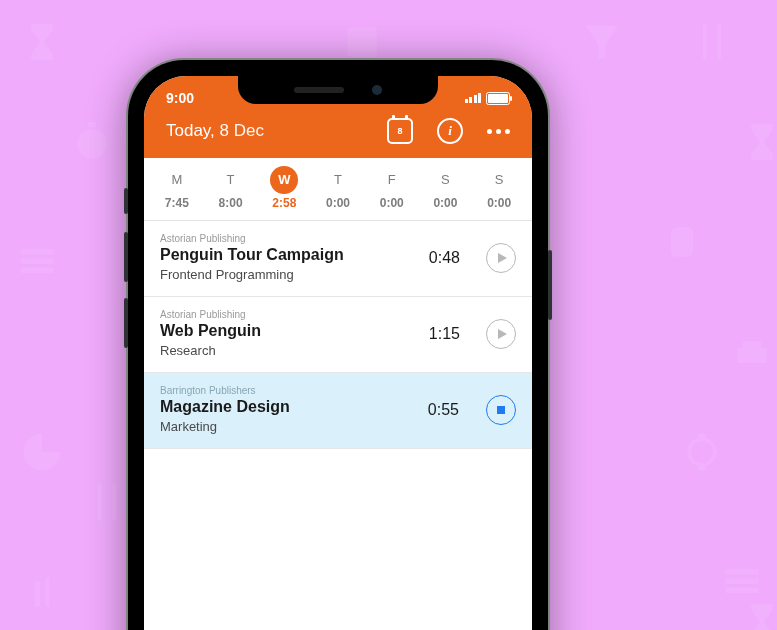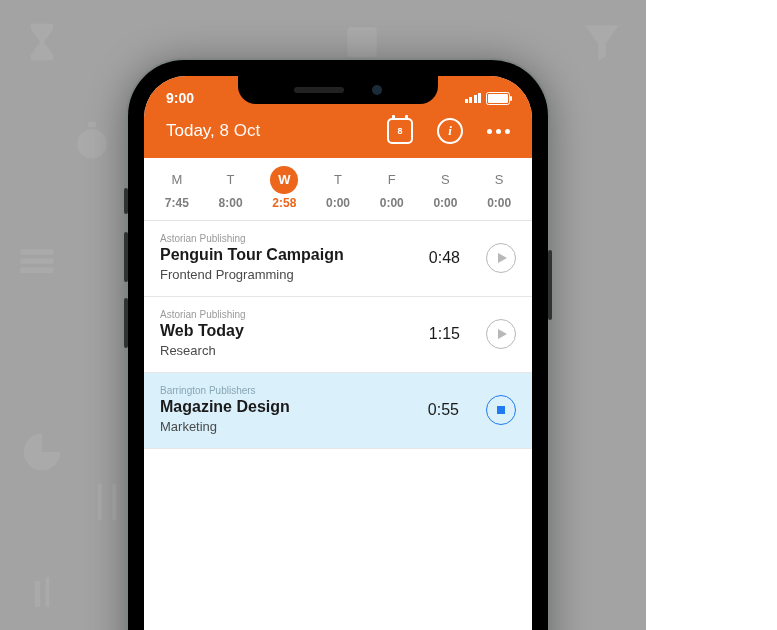--- a/index.html
+++ b/index.html
@@ -2,22 +2,22 @@
 <html><head>
 <meta charset="utf-8">
 <style>
   html,body{margin:0;padding:0;height:100%;}
   body{
     font-family:-apple-system,Helvetica Neue,Arial,sans-serif;
     -webkit-font-smoothing:antialiased;
   }
   
   .bg{
-    width:646px;height:630px;
-    background:#a3a3a3;
+    width:777px;height:630px;
+    background:#f0abfc;
     position:relative;
     overflow:hidden;
   }
   .bg-icons{position:absolute;inset:0;opacity:.08;color:#fff;pointer-events:none;}
   .bg-icons svg{position:absolute;width:44px;height:44px;}
   
   .phone{
     position:absolute;
     left:128px; top:60px;
     width:420px; height:820px;
@@ -216,21 +216,21 @@
                 <span></span>
                 <span></span>
               </div>
             <div class="batt">
                 <i></i>
               </div>
           </div>
         </div>
         <div class="header-row">
           <div class="title">
-            <b>Today,</b><span> 8 Oct</span>
+            <b>Today,</b><span> 8 Dec</span>
           </div>
           <div class="hicons">
             <div class="ic">
               <div class="cal-ic">
                   <i>8</i>
                 </div>
             </div>
             <div class="ic">
               <div class="info-ic">i</div>
             </div>
@@ -281,21 +281,21 @@
               <div class="task">Frontend Programming</div>
             </div>
             <div class="time">0:48</div>
             <div class="pbtn">
               <div class="play"></div>
             </div>
           </div>
           <div class="entry">
             <div class="txt">
               <div class="client">Astorian Publishing</div>
-              <div class="proj">Web Today</div>
+              <div class="proj">Web Penguin</div>
               <div class="task">Research</div>
             </div>
             <div class="time">1:15</div>
             <div class="pbtn">
               <div class="play"></div>
             </div>
           </div>
           <div class="entry active">
             <div class="txt">
               <div class="client">Barrington Publishers</div>

